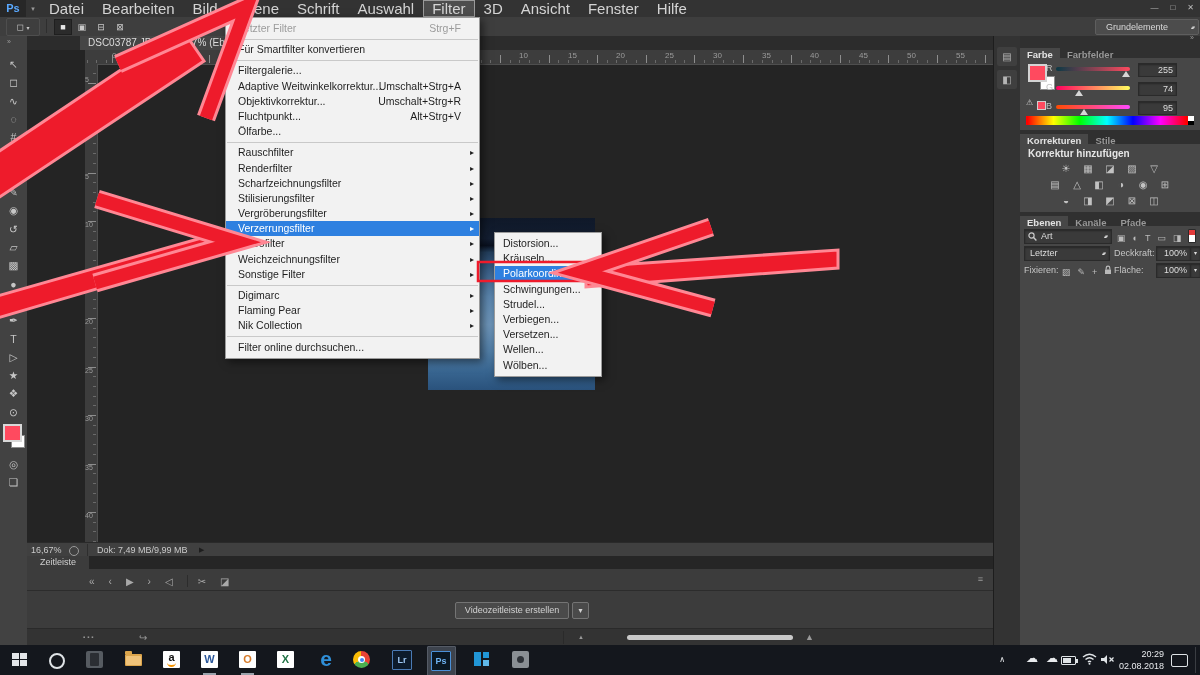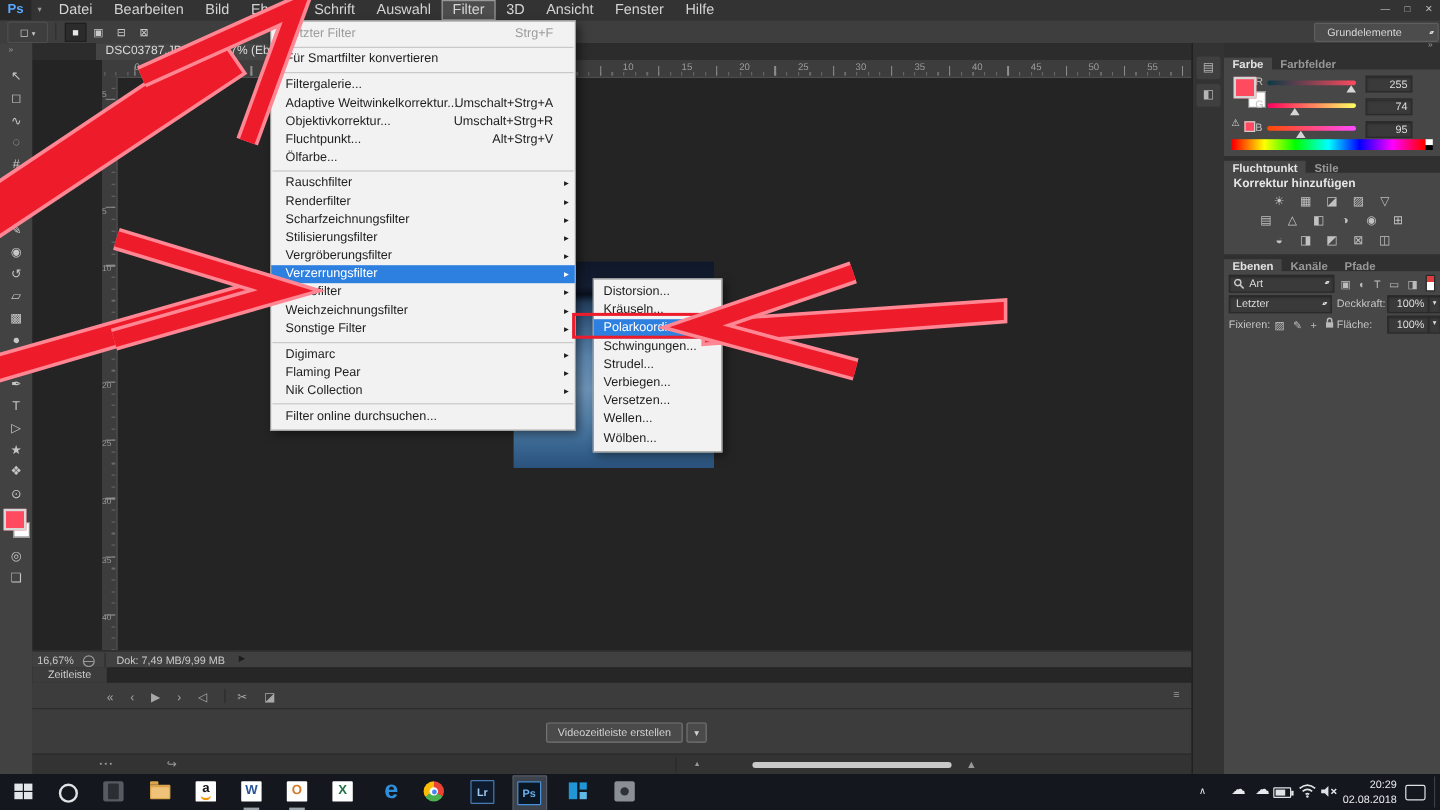--- a/index.html
+++ b/index.html
@@ -2,21 +2,21 @@
 <html><head>
 <meta charset="utf-8">
 <style>
   html,body{margin:0;padding:0;background:#000;}
   #screen{position:relative;width:1200px;height:675px;background:#282828;overflow:hidden;
           font-family:"Liberation Sans",sans-serif;--hl:#2e80e0;--arrow-red:#ee1b2b;--arrow-pink:#ff8794;--sel-layer:#44586e;--fg:#ff4a5f;}
   
   #menubar{position:absolute;left:0;top:0;width:1200px;height:17px;background:#333333;}
   #ps-logo{position:absolute;left:0;top:0;width:26px;height:17px;background:#272727;color:#5aa9ff;font-weight:bold;font-size:11px;text-align:center;line-height:17px;}
   #menubar-items{position:absolute;left:28px;top:0;height:17px;display:flex;}
-  .mb-item{padding:0 9px;height:17px;line-height:17px;font-size:12px;color:#d4d4d4;white-space:nowrap;}
+  .mb-item{padding:0 9px;height:17px;line-height:17px;font-size:15px;color:#d4d4d4;white-space:nowrap;}
   .mb-item.active{border:1px solid #9a9a9a;background:#4d4d4d;height:15px;line-height:15px;margin-top:0;padding:0 8px;}
   #win-controls{position:absolute;right:6px;top:0;height:16px;display:flex;gap:12px;color:#bdbdbd;font-size:8px;line-height:16px;}
   
   #optionsbar{position:absolute;left:0;top:17px;width:1200px;height:19px;background:#3e3e3e;border-bottom:1px solid #2b2b2b;}
   .opt-btn{position:absolute;top:2px;width:16px;height:14px;text-align:center;line-height:14px;font-size:9px;color:#c9c9c9;border:1px solid transparent;}
   .opt-btn.pressed{background:#2b2b2b;border-color:#1f1f1f;color:#e8e8e8;}
   
   #toolbar{position:absolute;left:0;top:36px;width:27px;height:609px;background:#424242;border-right:1px solid #363636;}
   .tool{position:absolute;left:3px;width:21px;height:16px;text-align:center;font-size:10.5px;color:#c6c6c6;line-height:16px;}
   
@@ -251,21 +251,21 @@
         <span style="position: absolute; left: 26px; top: 24px; font-size: 9px; color: rgb(192, 192, 192);">G</span>
         <div style="position: absolute; left: 36px; top: 28px; width: 74px; height: 4px; border-radius: 2px; background: linear-gradient(90deg, rgb(255, 0, 95), rgb(255, 255, 95));"></div>
         <span class="thumb-tri" style="left: 55.14px; top: 32px;"></span>
         <div class="inbox" style="left: 118px; top: 24px; width: 34px; height: 12px; line-height: 12px; text-align: right; padding-right: 3px;">74</div>
         <span style="position: absolute; left: 26px; top: 43px; font-size: 9px; color: rgb(192, 192, 192);">B</span>
         <div style="position: absolute; left: 36px; top: 47px; width: 74px; height: 4px; border-radius: 2px; background: linear-gradient(90deg, rgb(255, 74, 0), rgb(255, 74, 255));"></div>
         <span class="thumb-tri" style="left: 60.42px; top: 51px;"></span>
         <div class="inbox" style="left: 118px; top: 43px; width: 34px; height: 12px; line-height: 12px; text-align: right; padding-right: 3px;">95</div>
       </div>
 
-    <div class="tabstrip" style="top:94px;" id="adj-tabs"><span class="ptab on">Fluchtpunkt</span><span class="ptab">Stile</span><span class="pmenu">≡</span></div>
+    <div class="tabstrip" style="top:94px;" id="adj-tabs"><span class="ptab on">Korrekturen</span><span class="ptab">Stile</span><span class="pmenu">≡</span></div>
     <div class="pbody" style="top:108px;height:68px;" id="adj-body">
       <div style="position:absolute;left:8px;top:4px;font-size:10px;font-weight:bold;color:#e6e6e6;">Korrektur hinzufügen</div>
       <div id="adj-rows" style="position:absolute;left:0;top:18px;width:180px;">
           <div class="adj-row">
             <span class="adj-ic">☀</span>
             <span class="adj-ic">▦</span>
             <span class="adj-ic">◪</span>
             <span class="adj-ic">▨</span>
             <span class="adj-ic">▽</span>
           </div>

